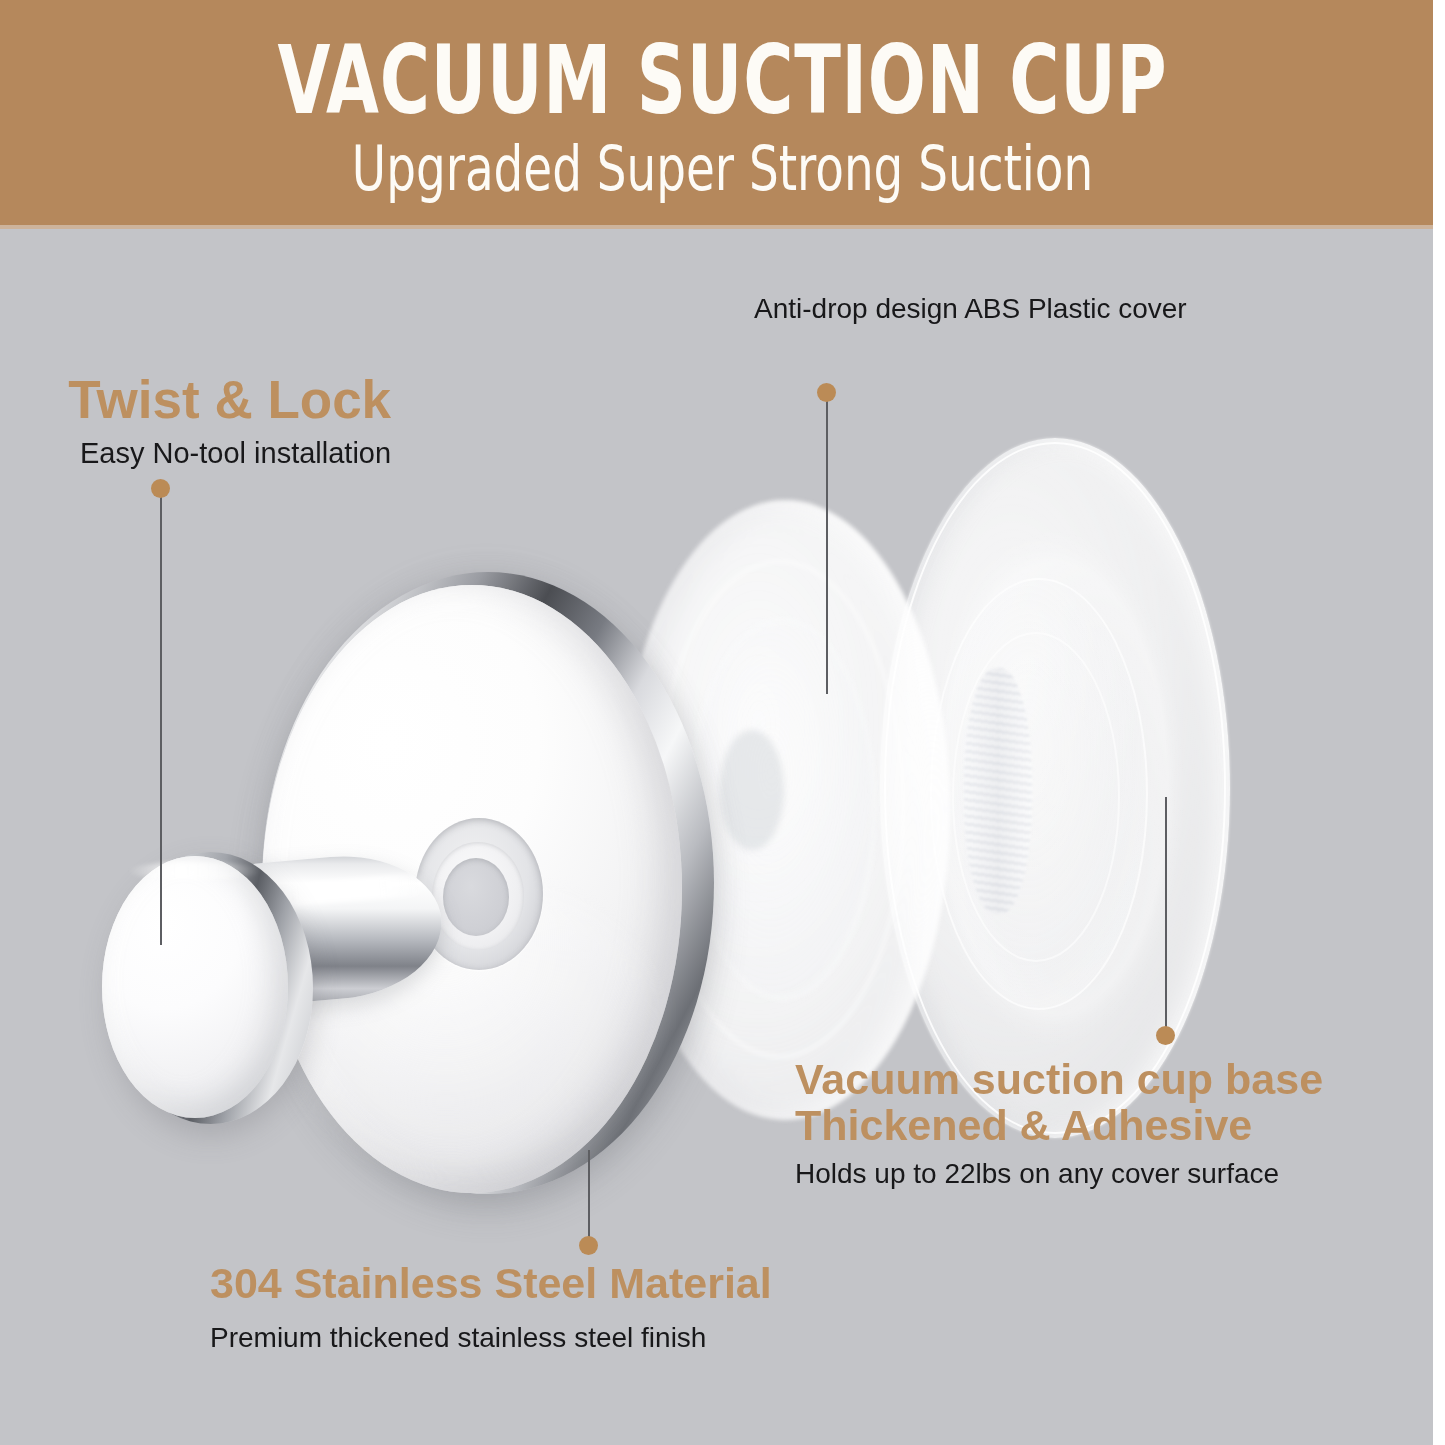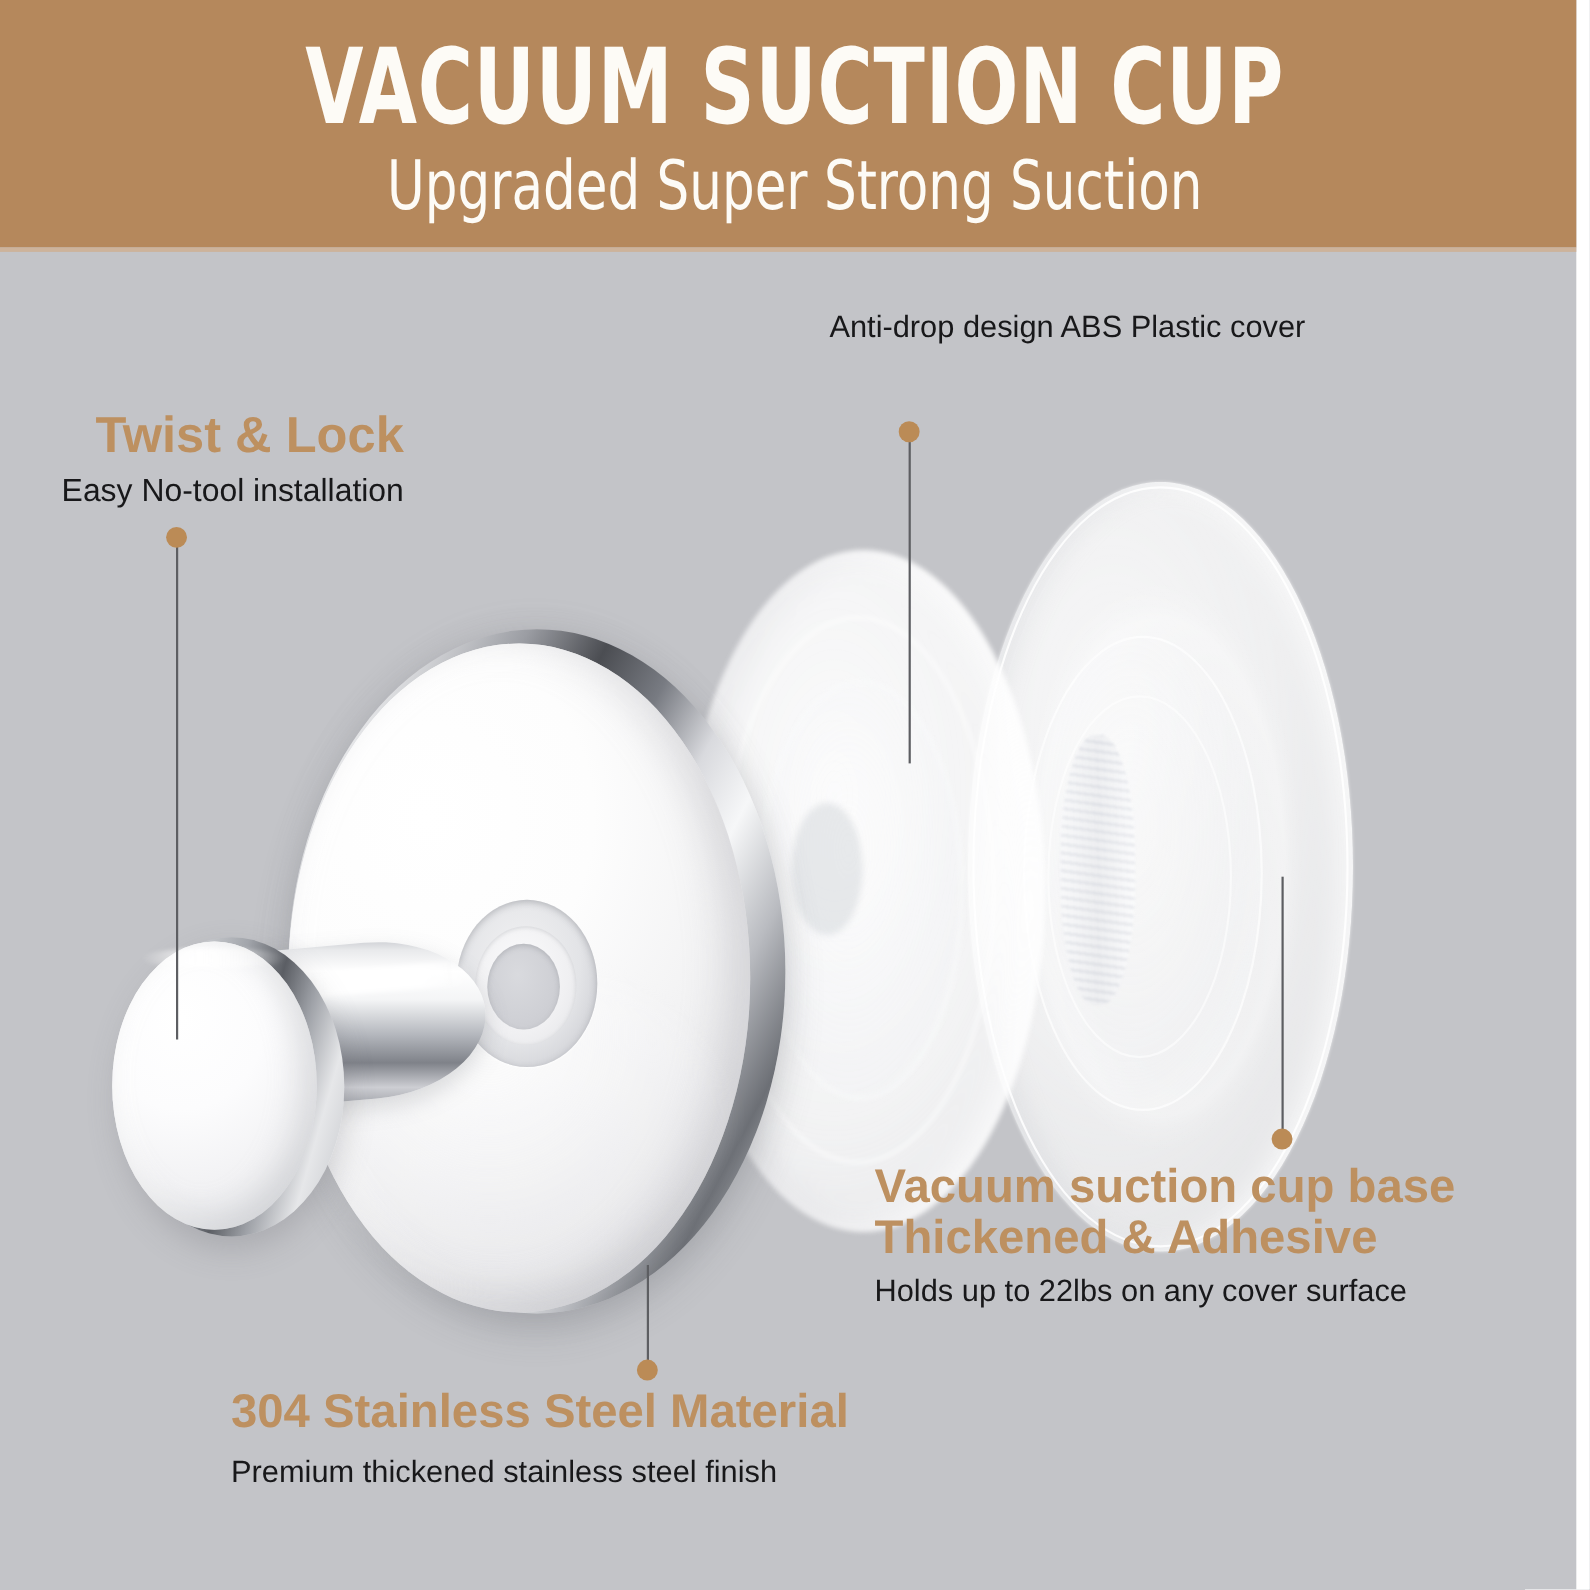--- a/index.html
+++ b/index.html
@@ -71,26 +71,26 @@
     line-height: 1.08;
     white-space: nowrap;
   }
   .callout .c-sub {
     color: #18181a;
     line-height: 1.15;
     white-space: nowrap;
   }
 
   #callout-twist-lock { left: 56px; top: 371px; }
-  #callout-twist-lock .c-title { font-size: 46px; text-align: right; }
-  #callout-twist-lock .c-sub   { font-size: 29px; margin-top: 9px; }
+  #callout-twist-lock .c-title { font-size: 53px; text-align: right; }
+  #callout-twist-lock .c-sub   { font-size: 29px; margin-top: 9px; margin-left: 24px; }
 
   #callout-reinforcing-ring { left: 754px; top: 272px; }
   #callout-reinforcing-ring .c-title { font-size: 43px; }
-  #callout-reinforcing-ring .c-sub   { font-size: 28px; margin-top: 9px; text-align: right; }
+  #callout-reinforcing-ring .c-sub   { font-size: 28px; margin-top: 21px; text-align: right; }
 
   #callout-suction-base { left: 795px; top: 1056px; }
   #callout-suction-base .c-title { font-size: 43px; }
   #callout-suction-base .c-sub   { font-size: 28px; margin-top: 9px; }
 
   #callout-stainless { left: 210px; top: 1260px; }
   #callout-stainless .c-title { font-size: 43px; }
   #callout-stainless .c-sub   { font-size: 28px; margin-top: 16px; }
 
   

